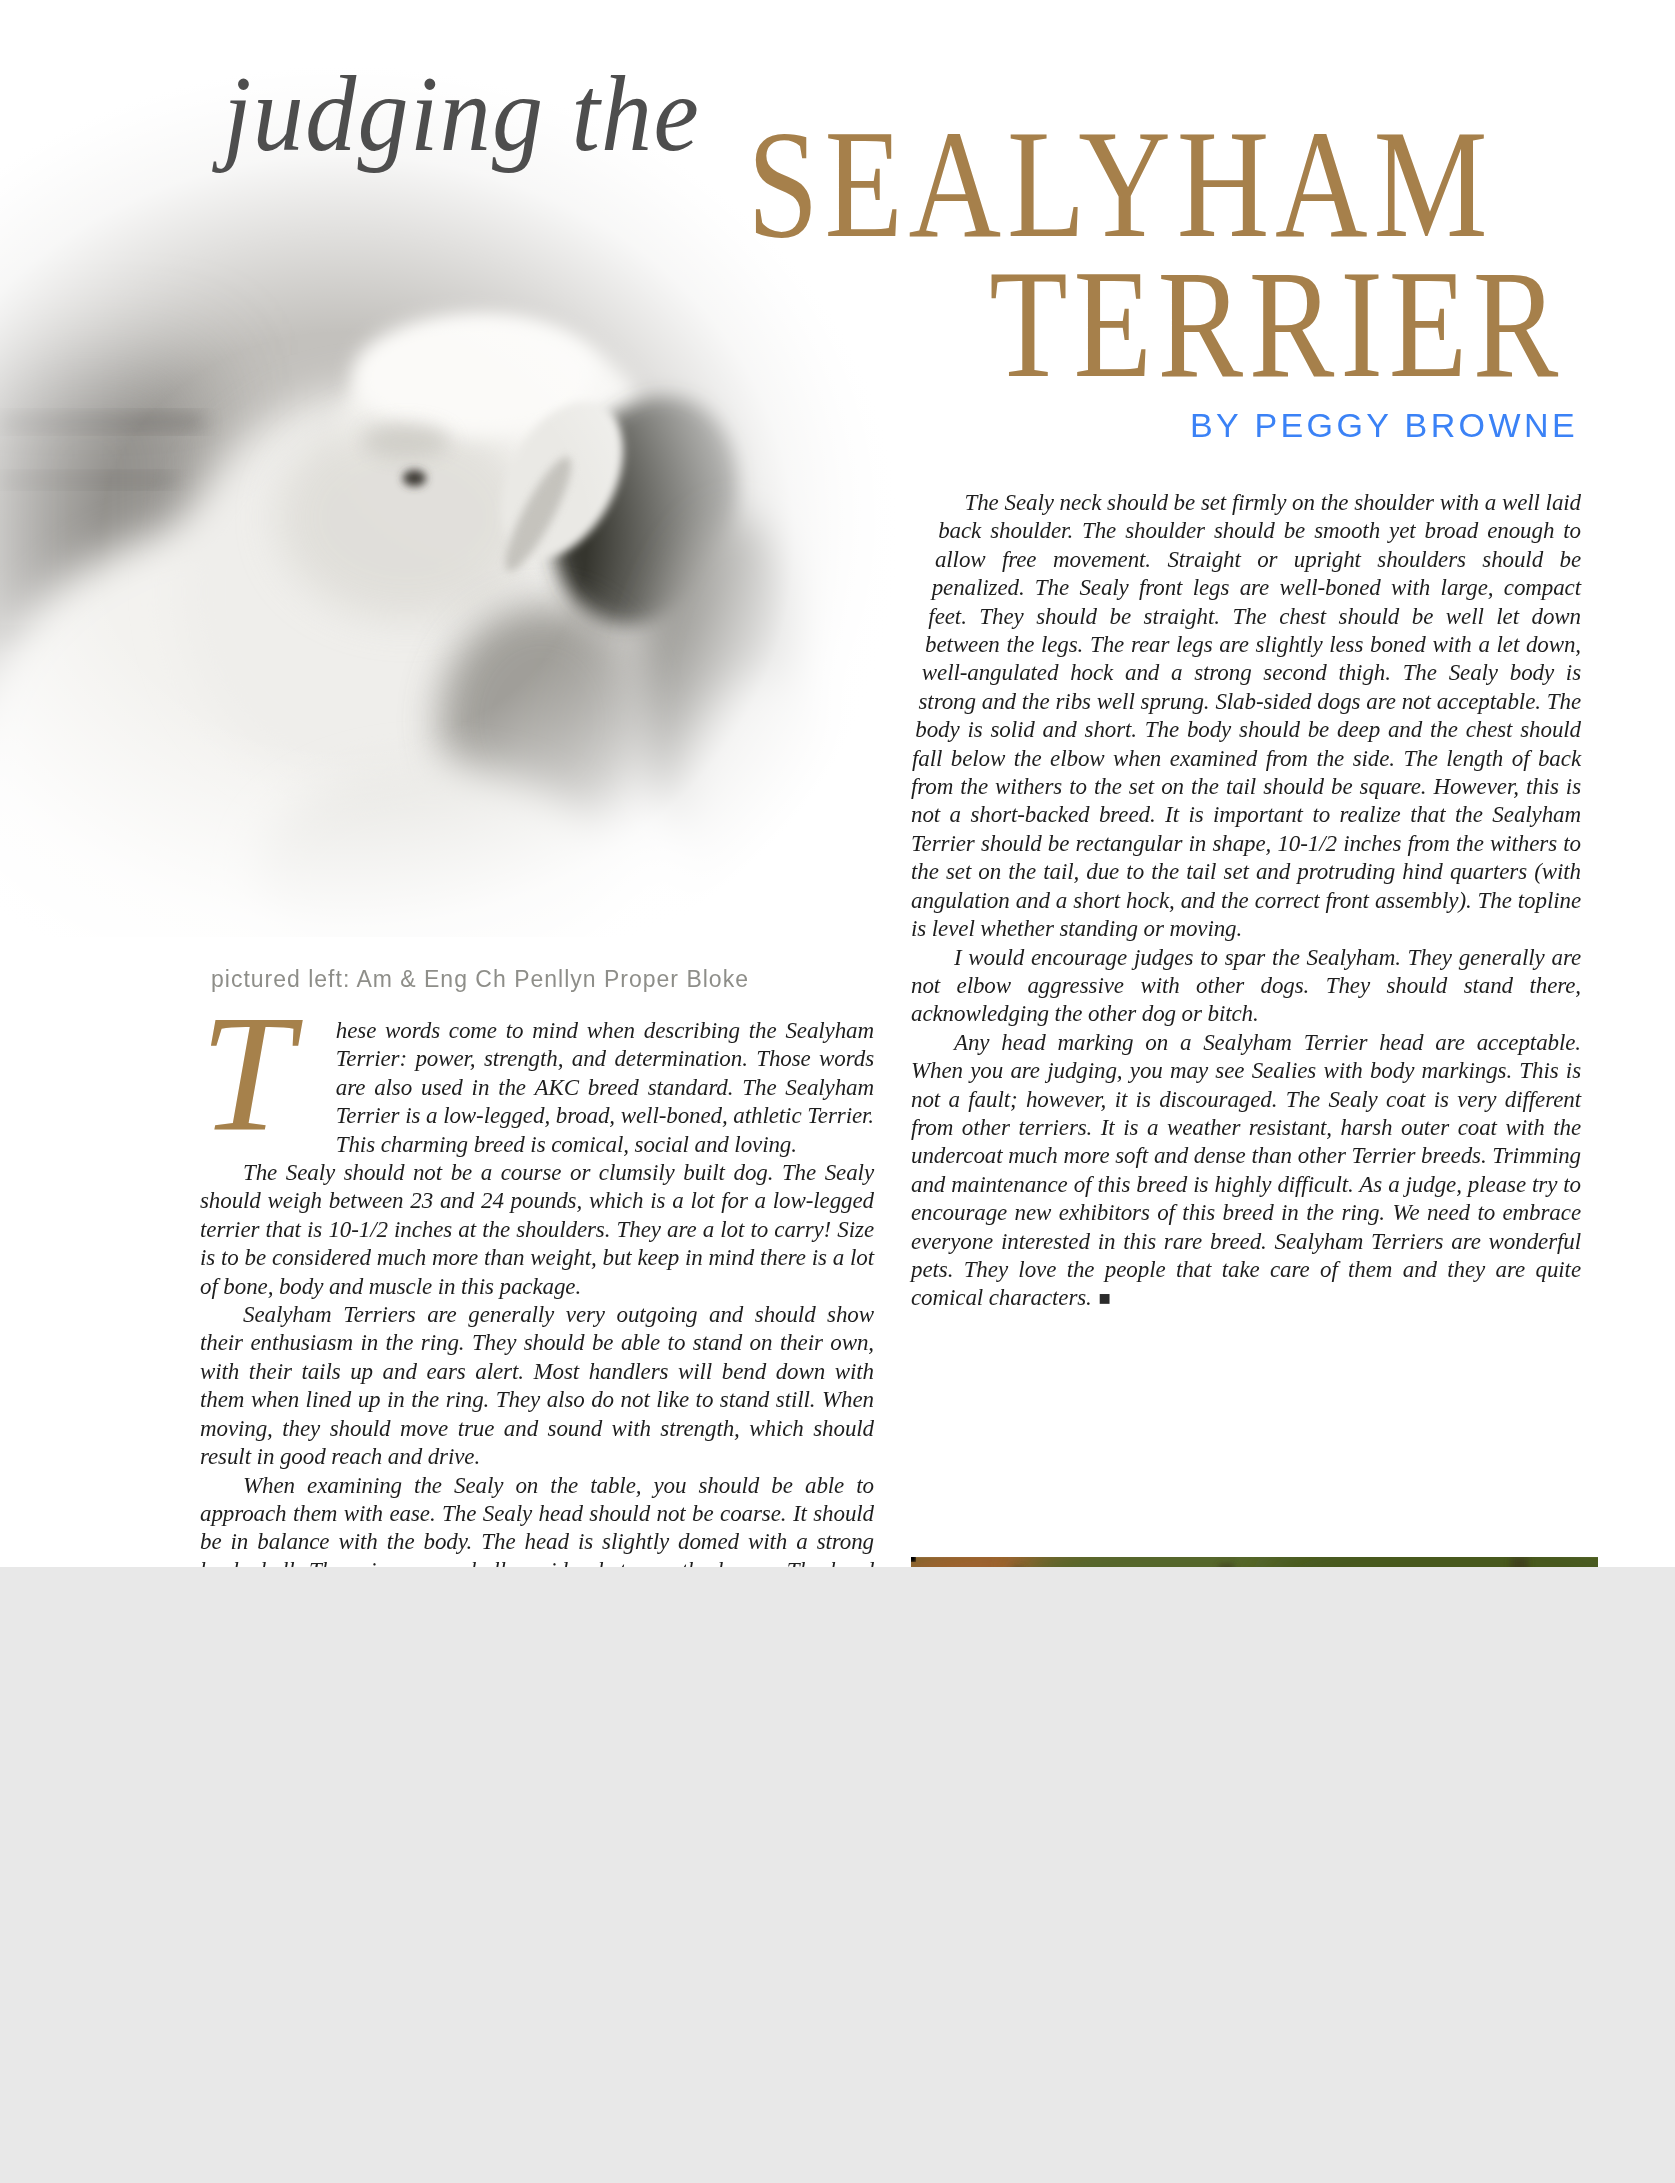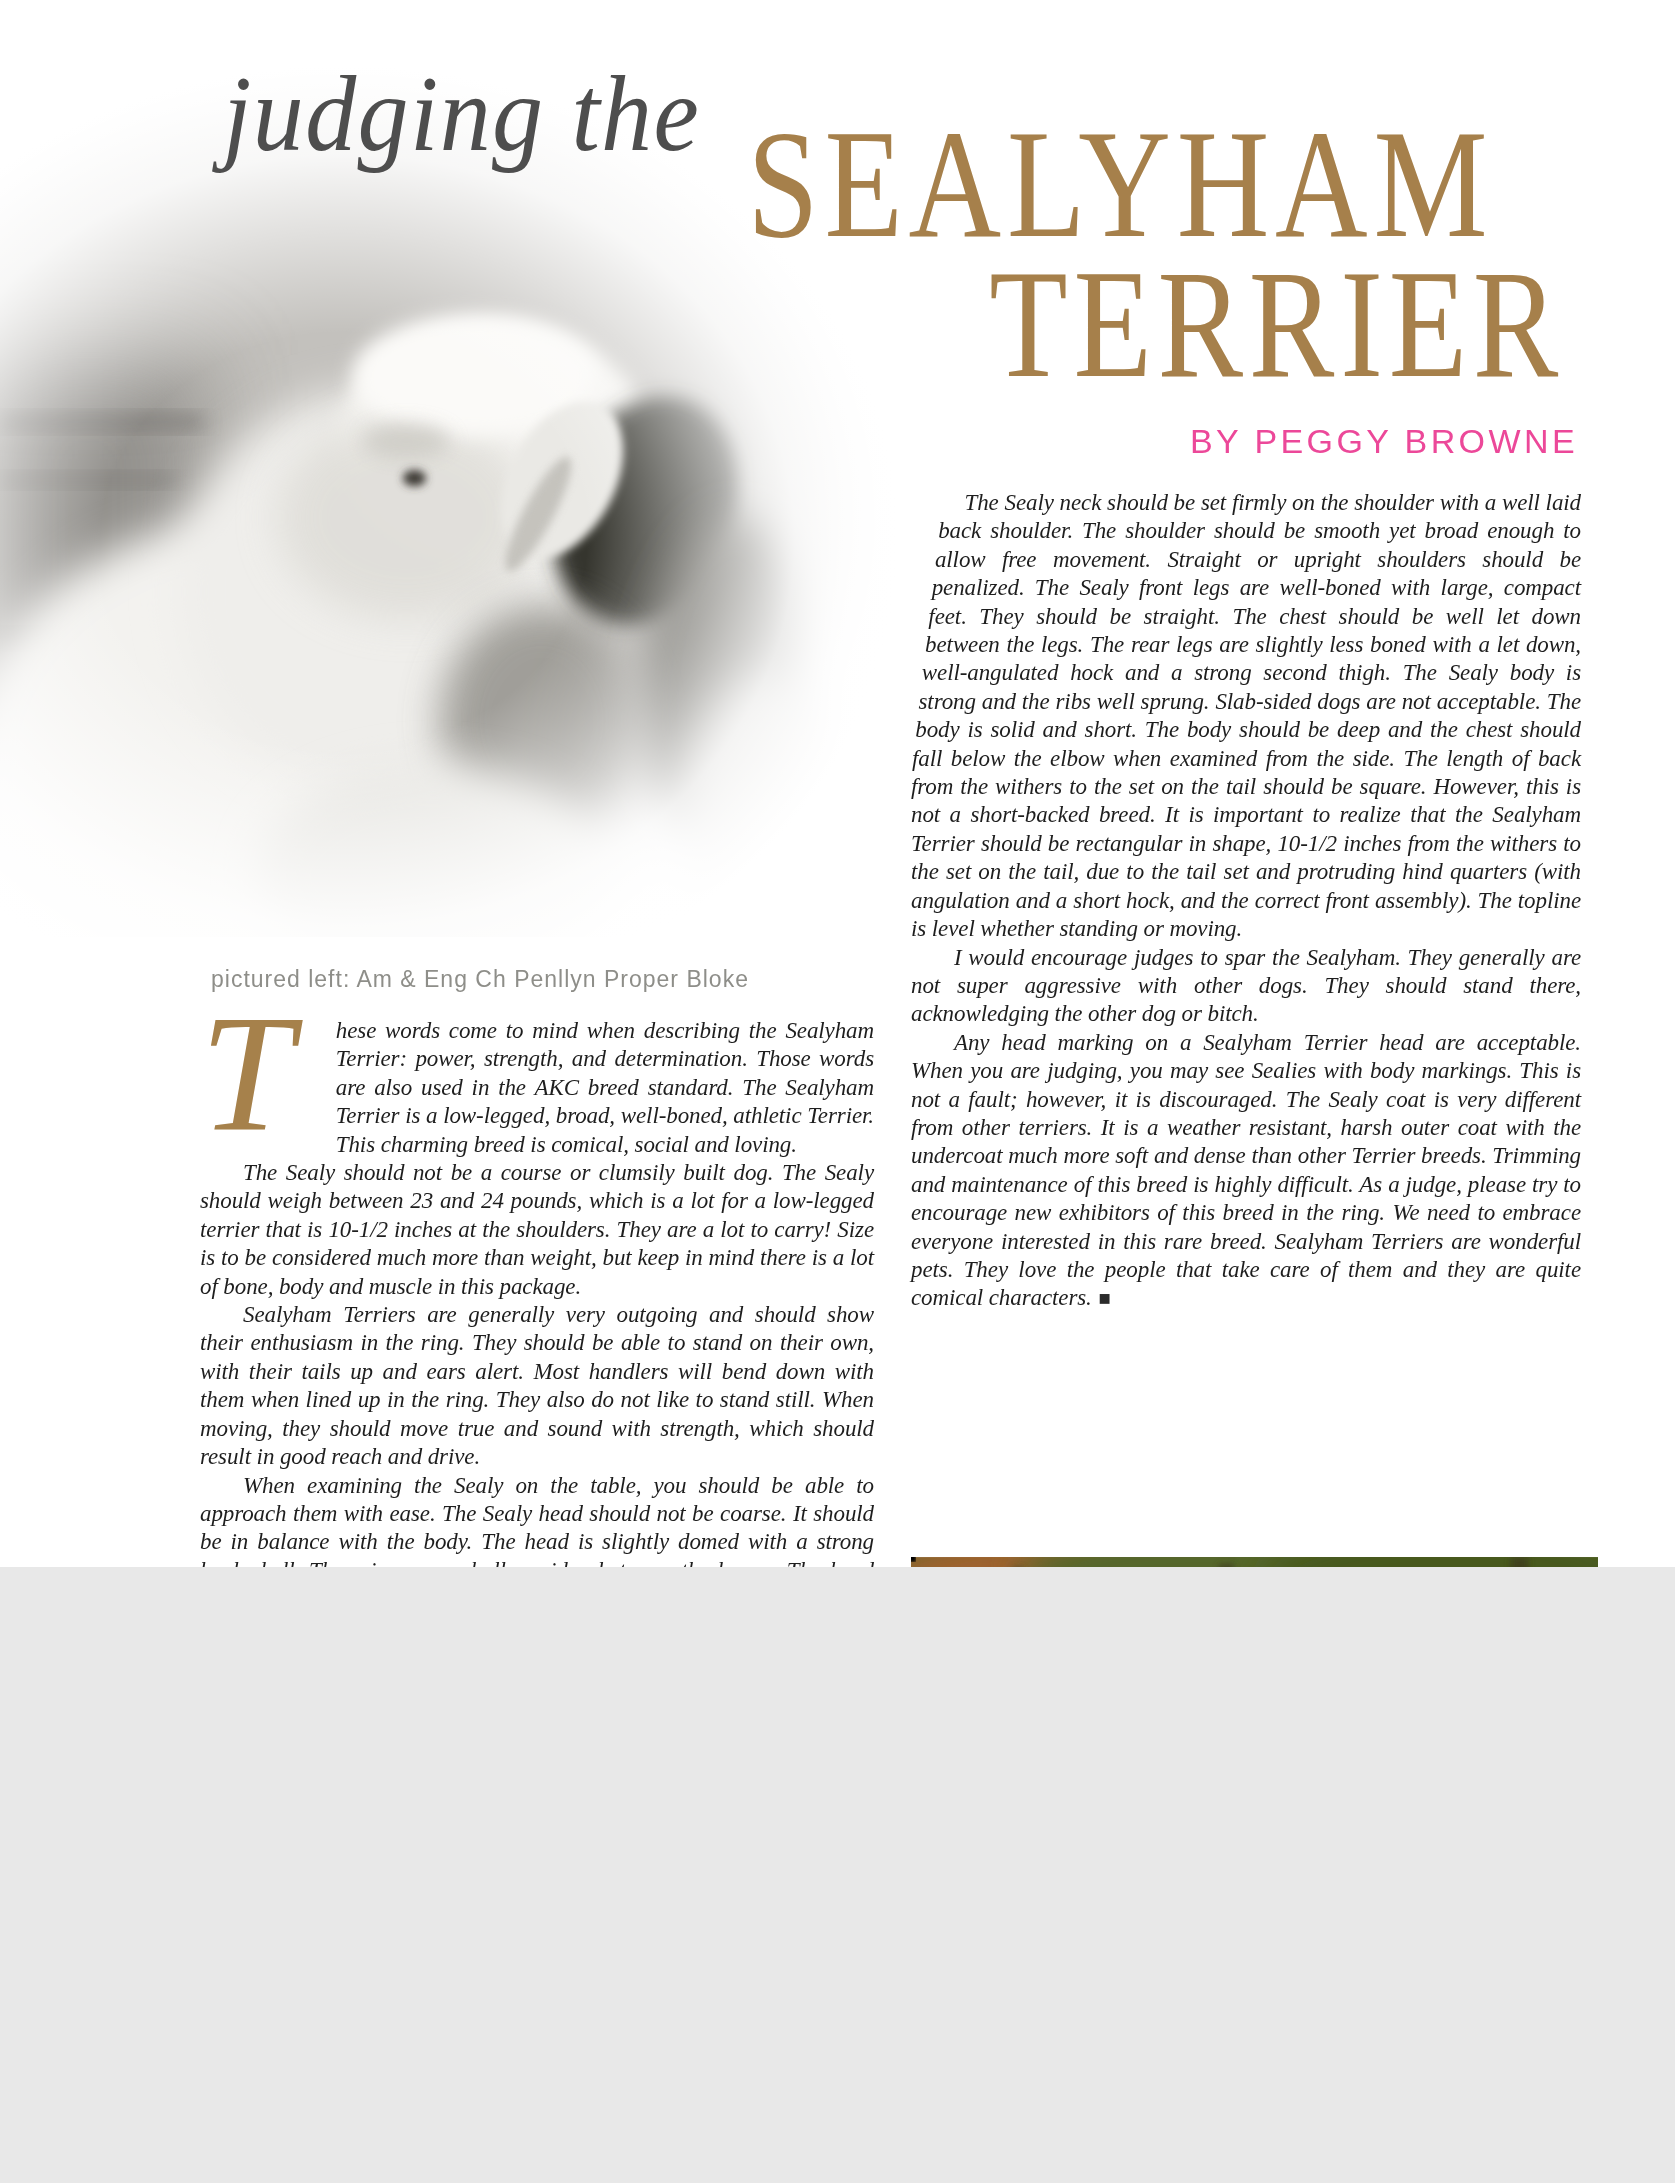--- a/index.html
+++ b/index.html
@@ -6,22 +6,22 @@
   .page{position:relative;width:1676px;height:1567px;background:#ffffff;overflow:hidden;
         font-family:"Liberation Serif",serif;color:#1e1e1e;}
 
   
   .kicker{position:absolute;left:223px;top:60px;font-style:italic;font-size:102px;line-height:1;
           color:#4e4e4e;transform:scaleY(1.06);transform-origin:top left;letter-spacing:1.4px;}
   .title{position:absolute;color:#a6804b;font-weight:400;font-size:135px;line-height:1;
          letter-spacing:6.1px;transform:scale(.95,1.14);transform-origin:top right;white-space:nowrap;}
   .title.l1{right:183px;top:107px;}
   .title.l2{right:112px;top:247px;}
-  .byline{position:absolute;right:98px;top:422px;font-family:"Liberation Sans",sans-serif;
-          font-weight:300;font-size:34px;letter-spacing:3.4px;color:#ec4899;}
+  .byline{position:absolute;right:98px;top:406px;font-family:"Liberation Sans",sans-serif;
+          font-weight:300;font-size:34px;letter-spacing:3.4px;color:#3b82f6;}
 
   
   .left-photo{position:absolute;left:0;top:37px;width:904px;height:900px;}
   .left-photo svg{position:absolute;inset:0;}
   .left-photo .fade{position:absolute;inset:0;
       background:radial-gradient(ellipse 64% 55% at 38% 56%,rgba(255,255,255,0) 42%,rgba(255,255,255,.88) 78%,#fff 96%);}
   .photo2{position:absolute;left:911px;top:1557px;width:687px;height:527px;overflow:hidden;}
   .photo2 svg{position:absolute;inset:0;}
   .watermark{position:absolute;top:31px;right:19px;font-family:Liberation Mono, monospace;
              font-weight:300;font-size:26px;letter-spacing:0.7px;color:rgba(255,255,255,.93);}
@@ -98,21 +98,21 @@
   <div class="kicker">judging the</div>
   <div class="title l1">SEALYHAM</div>
   <div class="title l2">TERRIER</div>
   <div class="byline">BY PEGGY BROWNE</div>
 
   <div class="caption cap-left">pictured left: Am &amp; Eng Ch Penllyn Proper Bloke</div>
 
   <div class="col right-col">
     <div class="intrude"></div>
     <p class="p1">The Sealy neck should be set firmly on the shoulder with a well laid back shoulder. The shoulder should be smooth yet broad enough to allow free movement. Straight or upright shoulders should be penalized. The Sealy front legs are well-boned with large, compact feet. They should be straight. The chest should be well let down between the legs. The rear legs are slightly less boned with a let down, well-angulated hock and a strong second thigh. The Sealy body is strong and the ribs well sprung. Slab-sided dogs are not acceptable. The body is solid and short. The body should be deep and the chest should fall below the elbow when examined from the side. The length of back from the withers to the set on the tail should be square. However, this is not a short-backed breed. It is important to realize that the Sealyham Terrier should be rectangular in shape, 10-1/2 inches from the withers to the set on the tail, due to the tail set and protruding hind quarters (with angulation and a short hock, and the correct front assembly). The topline is level whether standing or moving.</p>
-    <p>I would encourage judges to spar the Sealyham. They generally are not super aggressive with other dogs. They should stand there, acknowledging the other dog or bitch.</p>
+    <p>I would encourage judges to spar the Sealyham. They generally are not elbow aggressive with other dogs. They should stand there, acknowledging the other dog or bitch.</p>
     <p><span>Any head marking on a Sealyham Terrier head are acceptable. When you are judging, you may see Sealies with body markings. This is not a fault; however, it is discouraged. The Sealy coat is very different from other terriers. It is a weather resistant, harsh outer coat with the undercoat much more soft and dense than other Terrier breeds. Trimming and maintenance of this breed is highly difficult. As a judge, please try to encourage new exhibitors of this breed in the ring. We need to embrace everyone interested in this rare breed. Sealyham Terriers are wonderful pets. They love the people that take care of them and they are quite comical characters.</span><span class="endmark">■</span></p>
   </div>
 
   <div class="col left-col">
     <p class="first"><span class="dropcap">T</span><span>hese words come to mind when describing the Sealyham Terrier: power, strength, and determination. Those words are also used in the AKC breed standard. The Sealyham Terrier is a low-legged, broad, well-boned, athletic Terrier. This charming breed is comical, social and loving.</span></p>
     <p>The Sealy should not be a course or clumsily built dog. The Sealy should weigh between 23 and 24 pounds, which is a lot for a low-legged terrier that is 10-1/2 inches at the shoulders. They are a lot to carry! Size is to be considered much more than weight, but keep in mind there is a lot of bone, body and muscle in this package.</p>
     <p>Sealyham Terriers are generally very outgoing and should show their enthusiasm in the ring. They should be able to stand on their own, with their tails up and ears alert. Most handlers will bend down with them when lined up in the ring. They also do not like to stand still. When moving, they should move true and sound with strength, which should result in good reach and drive.</p>
     <p>When examining the Sealy on the table, you should be able to approach them with ease. The Sealy head should not be coarse. It should be in balance with the body. The head is slightly domed with a strong back skull. There is a very shallow ridge between the brows. The head planes should be level. The muzzle should have strength and width. The foreface and back skull should be equal in balance. The cheeks should be balanced with no coarseness. There should be a slight stop. The breadth between the ears should be less than half the length between the head. The bite should be scissors or level; any deviation is a bad fault. Eyes should be dark and oval, with a keen expression. Larger, light eyes are a fault. It is important to note that lack of eye pigment is not a fault. The Sealy ear should fall level from the top of the head. The front of the ear should fall next to the cheek, and when pulled forward should reach the corner of the head.</p>
   </div>
 

